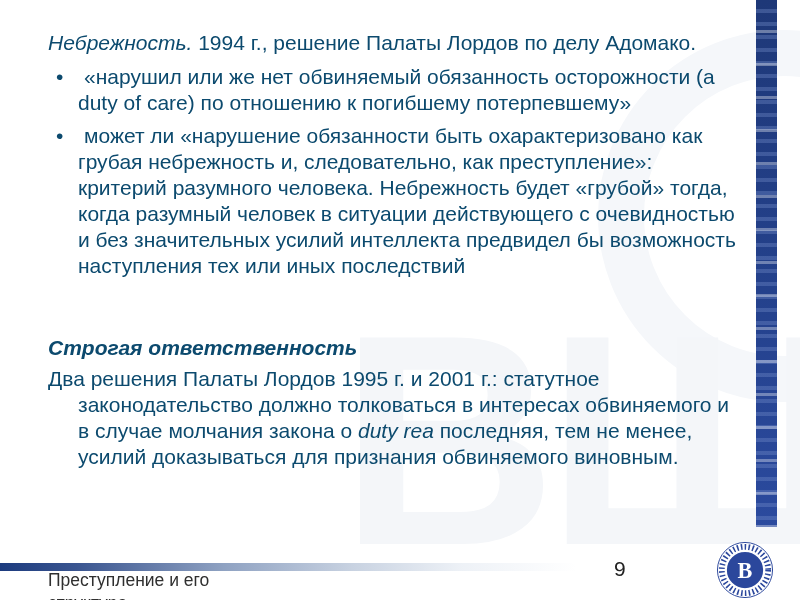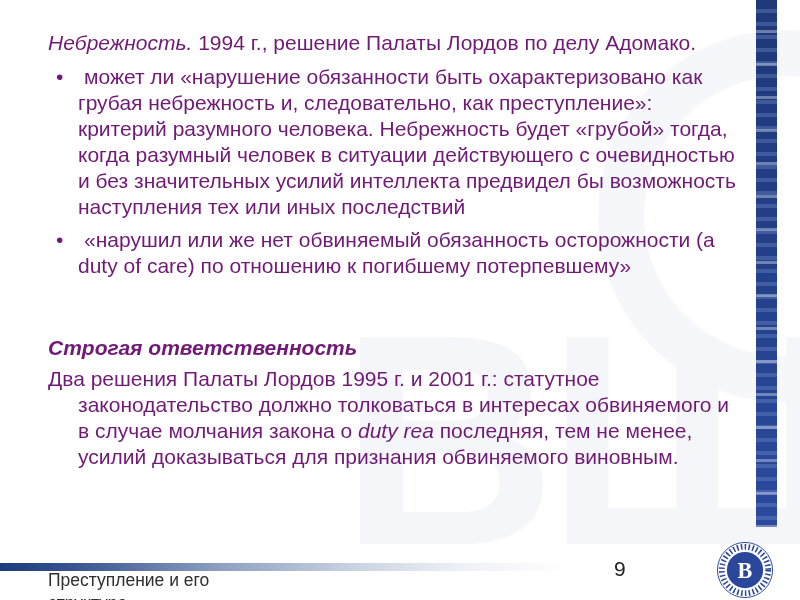--- a/index.html
+++ b/index.html
@@ -27,21 +27,21 @@
         rgba(255,255,255,0) 0px, rgba(255,255,255,0) 30px,
         rgba(255,255,255,0.35) 30px, rgba(255,255,255,0.35) 33px),
       repeating-linear-gradient(180deg,
         rgba(255,255,255,0) 0px, rgba(255,255,255,0) 9px,
         rgba(120,145,205,0.35) 9px, rgba(120,145,205,0.35) 13px),
       linear-gradient(180deg, #1e3878 0%, #24418c 55%, #2b4a9e 100%);
   }
   
   .content {
     position:absolute; left:48px; top:0; width:694px; z-index:1;
-    color:#701a75; font-size:21px; line-height:26px;
+    color:#0c4a6e; font-size:21px; line-height:26px;
   }
   .title { margin:30px 0 0 0; }
   .i { font-style:italic; }
   .bullets { list-style:none; margin:8px 0 0 0; padding:0; }
   .bullets li { position:relative; padding-left:30px; text-indent:6px; margin-top:7px; }
   .bullets li::before {
     content:"\2022"; position:absolute; left:8px; top:0; text-indent:0;
   }
   .section-header { margin:56px 0 0 0; font-weight:bold; font-style:italic; }
   .para { margin:5px 0 0 0; padding-left:30px; text-indent:-30px; }
@@ -72,22 +72,22 @@
     <div class="wm-circle"></div>
     <div class="wm-letters">ВШЭ</div>
   </div>
 
   <div class="right-band"></div>
 
   <div class="content">
     <p class="title"><span class="i">Небрежность.</span><span> 1994 г., решение Палаты Лордов по делу Адомако.</span></p>
 
     <ul class="bullets">
+      <li><span>«нарушил или же нет обвиняемый обязанность осторожности (a duty of care) по отношению к погибшему потерпевшему»</span></li>
       <li><span>может ли «нарушение обязанности быть охарактеризовано как грубая небрежность и, следовательно, как преступление»: критерий разумного человека. Небрежность будет «грубой» тогда, когда разумный человек в ситуации действующего с очевидностью и без значительных усилий интеллекта предвидел бы возможность наступления тех или иных последствий</span></li>
-      <li><span>«нарушил или же нет обвиняемый обязанность осторожности (a duty of care) по отношению к погибшему потерпевшему»</span></li>
     </ul>
 
     <p class="section-header">Строгая ответственность</p>
 
     <p class="para"><span>Два решения Палаты Лордов 1995 г. и 2001 г.: статутное законодательство должно толковаться в интересах обвиняемого и в случае молчания закона о </span><span class="i">duty rea</span><span> последняя, тем не менее, усилий доказываться для признания обвиняемого виновным.</span></p>
 
   </div>
 
   <div class="footer-bar"></div>
 

